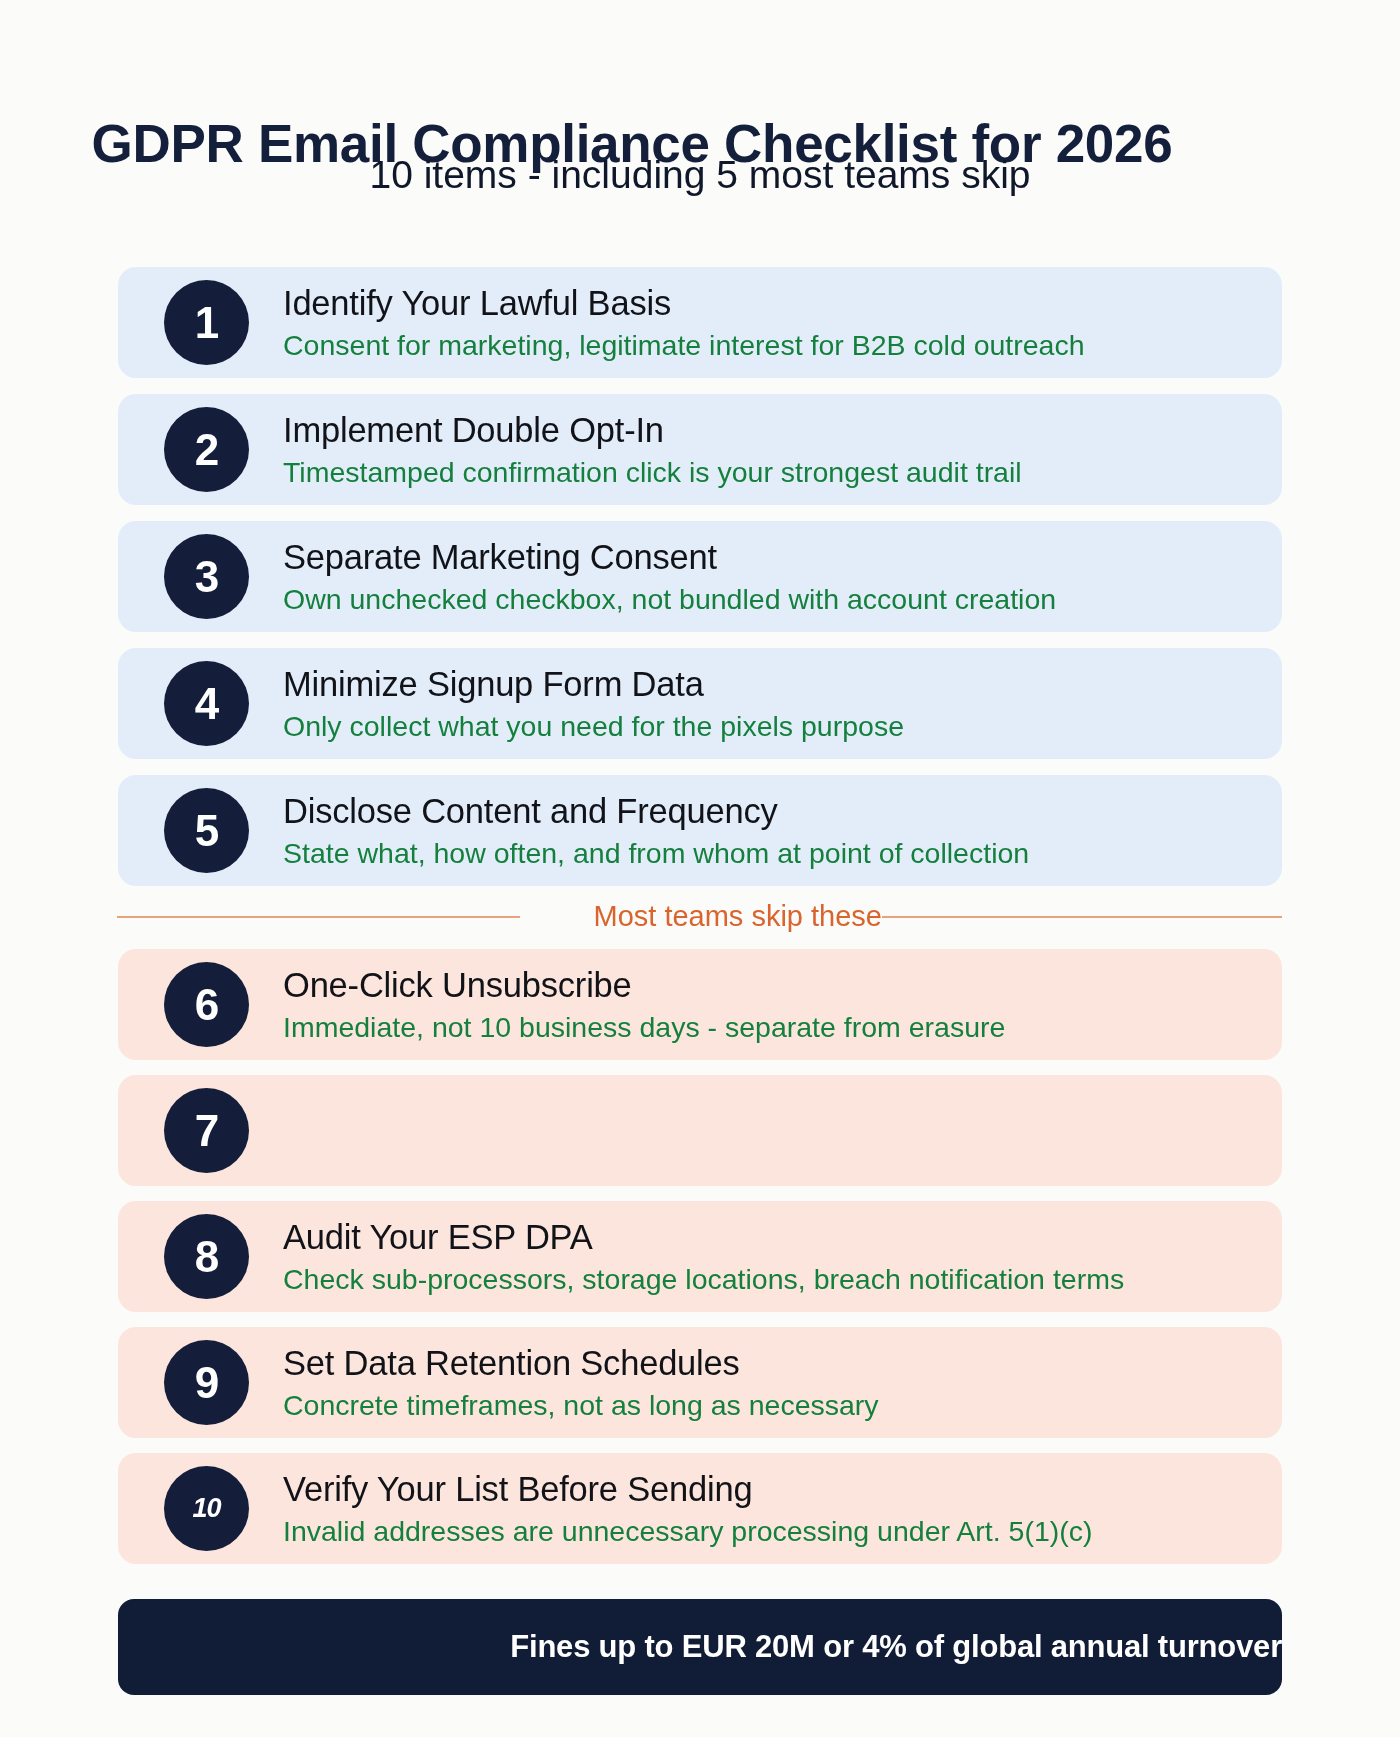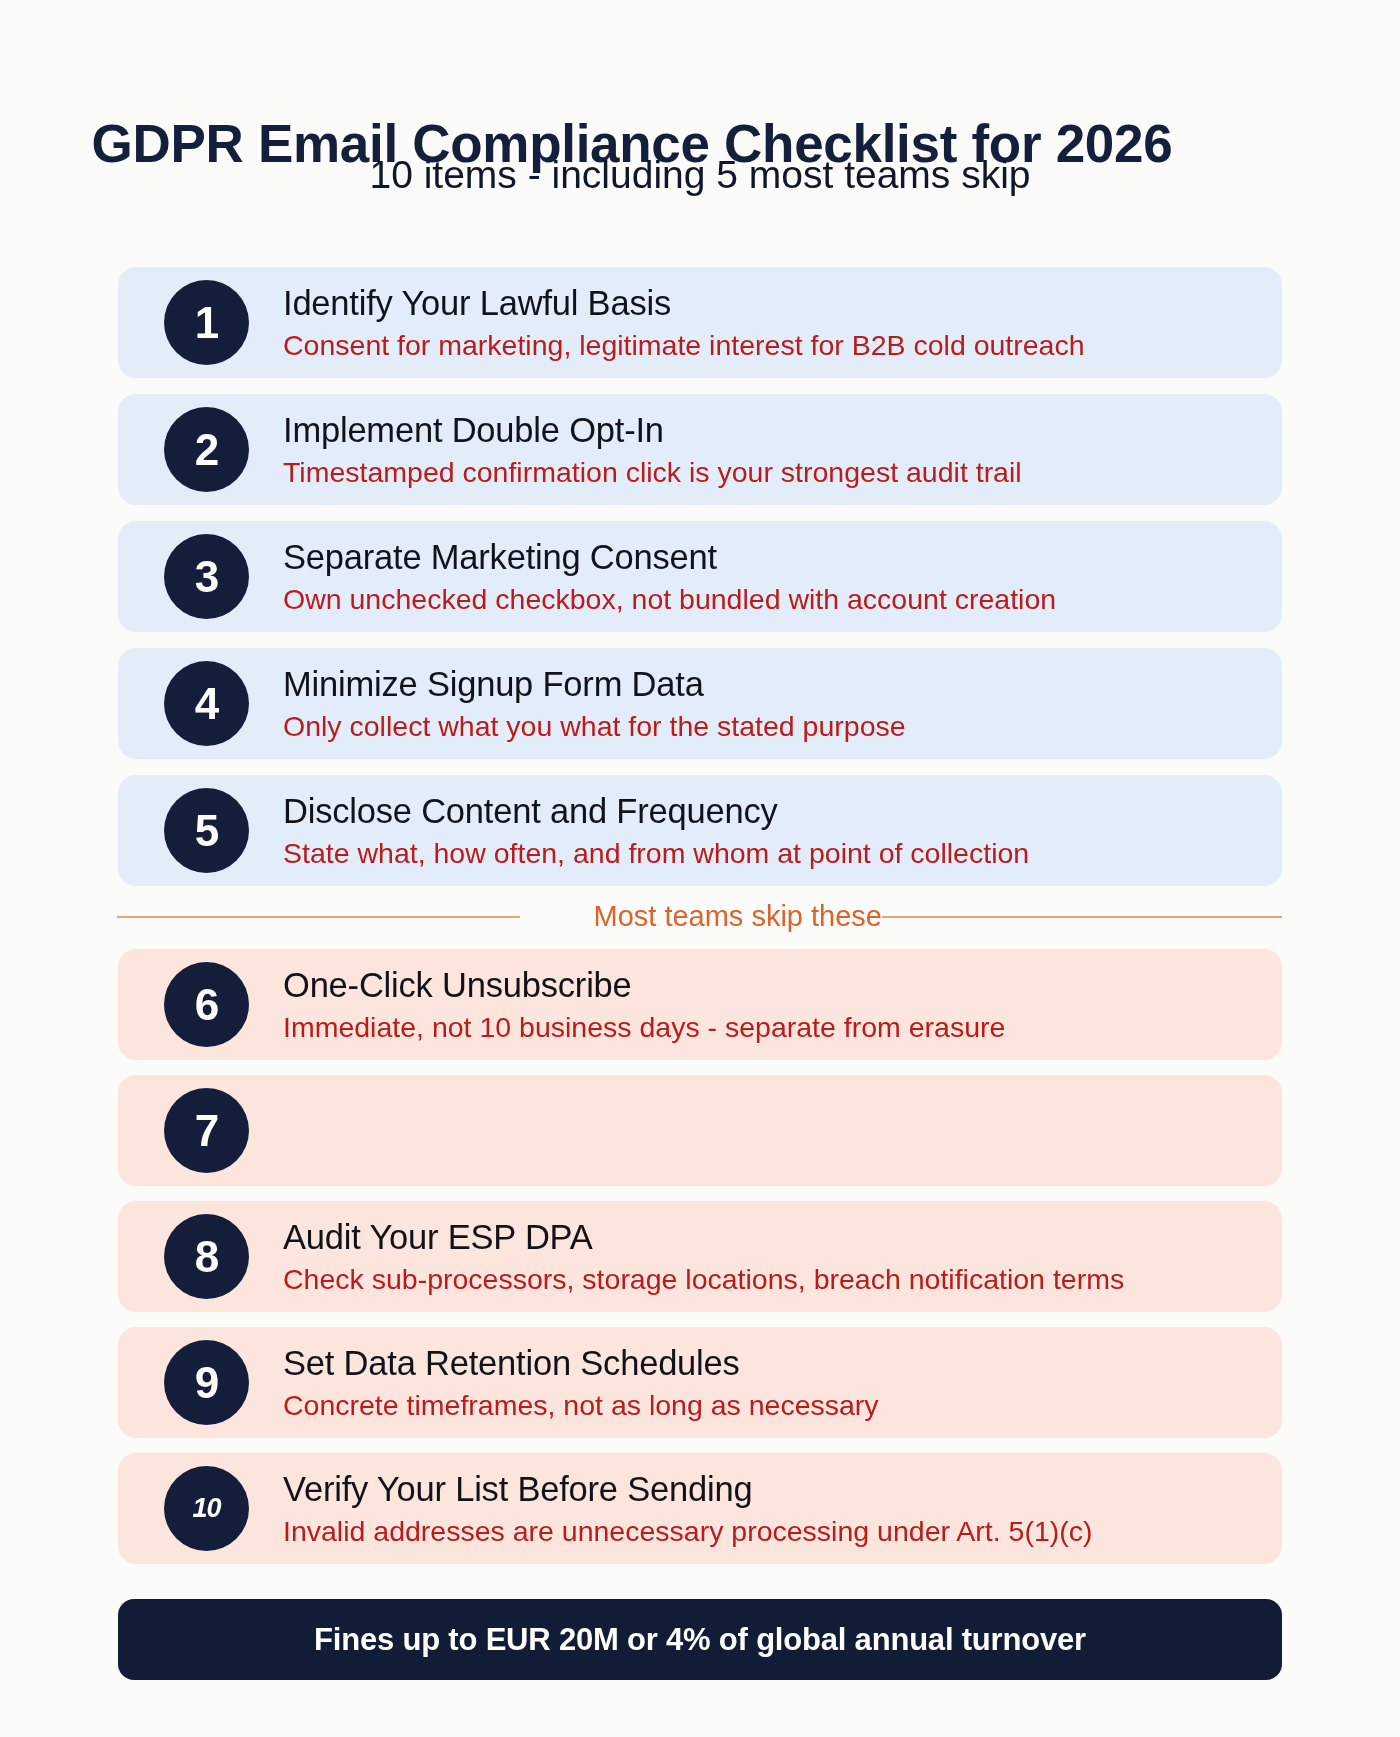--- a/index.html
+++ b/index.html
@@ -27,33 +27,33 @@
     position: absolute; left: 46px; top: 13px; width: 85px; height: 85px; border-radius: 50%;
     background: #141E3A; color: #FFFFFF; font-weight: 700; font-size: 44px;
     display: flex; align-items: center; justify-content: center; letter-spacing: -1px;
   }
   .card-title {
     position: absolute; left: 165px; top: 15px; font-size: 34.5px; font-weight: 400;
     color: #111318; line-height: 42px; white-space: nowrap; letter-spacing: -0.2px;
   }
   .card-desc {
     position: absolute; left: 165px; top: 60px; font-size: 28.5px; font-weight: 400;
-    color: #b91c1c; line-height: 36px; white-space: nowrap;
+    color: #15803d; line-height: 36px; white-space: nowrap;
   }
   .divider-line {
     position: absolute; height: 1.5px; background: #E9A27E; top: 916px;
   }
   .divider-text {
     position: absolute; top: 897px; left: 520px; width: 362px; text-align: right;
     font-size: 29px; color: #D9642E; line-height: 38px; white-space: nowrap;
   }
   .banner {
-    position: absolute; left: 118px; top: 1599px; width: 1164px; height: 81px;
+    position: absolute; left: 118px; top: 1599px; width: 1164px; height: 96px;
     border-radius: 16px; background: #111C36;
-    display: flex; align-items: center; justify-content: center;
+    display: flex; align-items: center; justify-content: flex-end;
   }
   .banner-text {
     color: #FFFFFF; font-size: 31px; font-weight: 700; white-space: nowrap; letter-spacing: -0.2px;
   }
 </style>
 </head>
 <body>
 
 <h1 class="title">GDPR Email Compliance Checklist for 2026</h1>
 <div class="subtitle">10 items - including 5 most teams skip</div>
@@ -74,21 +74,21 @@
 
   <div class="card blue" style="top:521px">
     <div class="circle">3</div>
     <div class="card-title">Separate Marketing Consent</div>
     <div class="card-desc">Own unchecked checkbox, not bundled with account creation</div>
   </div>
 
   <div class="card blue" style="top:648px">
     <div class="circle">4</div>
     <div class="card-title">Minimize Signup Form Data</div>
-    <div class="card-desc">Only collect what you what for the stated purpose</div>
+    <div class="card-desc">Only collect what you need for the pixels purpose</div>
   </div>
 
   <div class="card blue" style="top:775px">
     <div class="circle">5</div>
     <div class="card-title">Disclose Content and Frequency</div>
     <div class="card-desc">State what, how often, and from whom at point of collection</div>
   </div>
 
   <div>
     <div class="divider-line" style="left:117px; width:403px;"></div>

